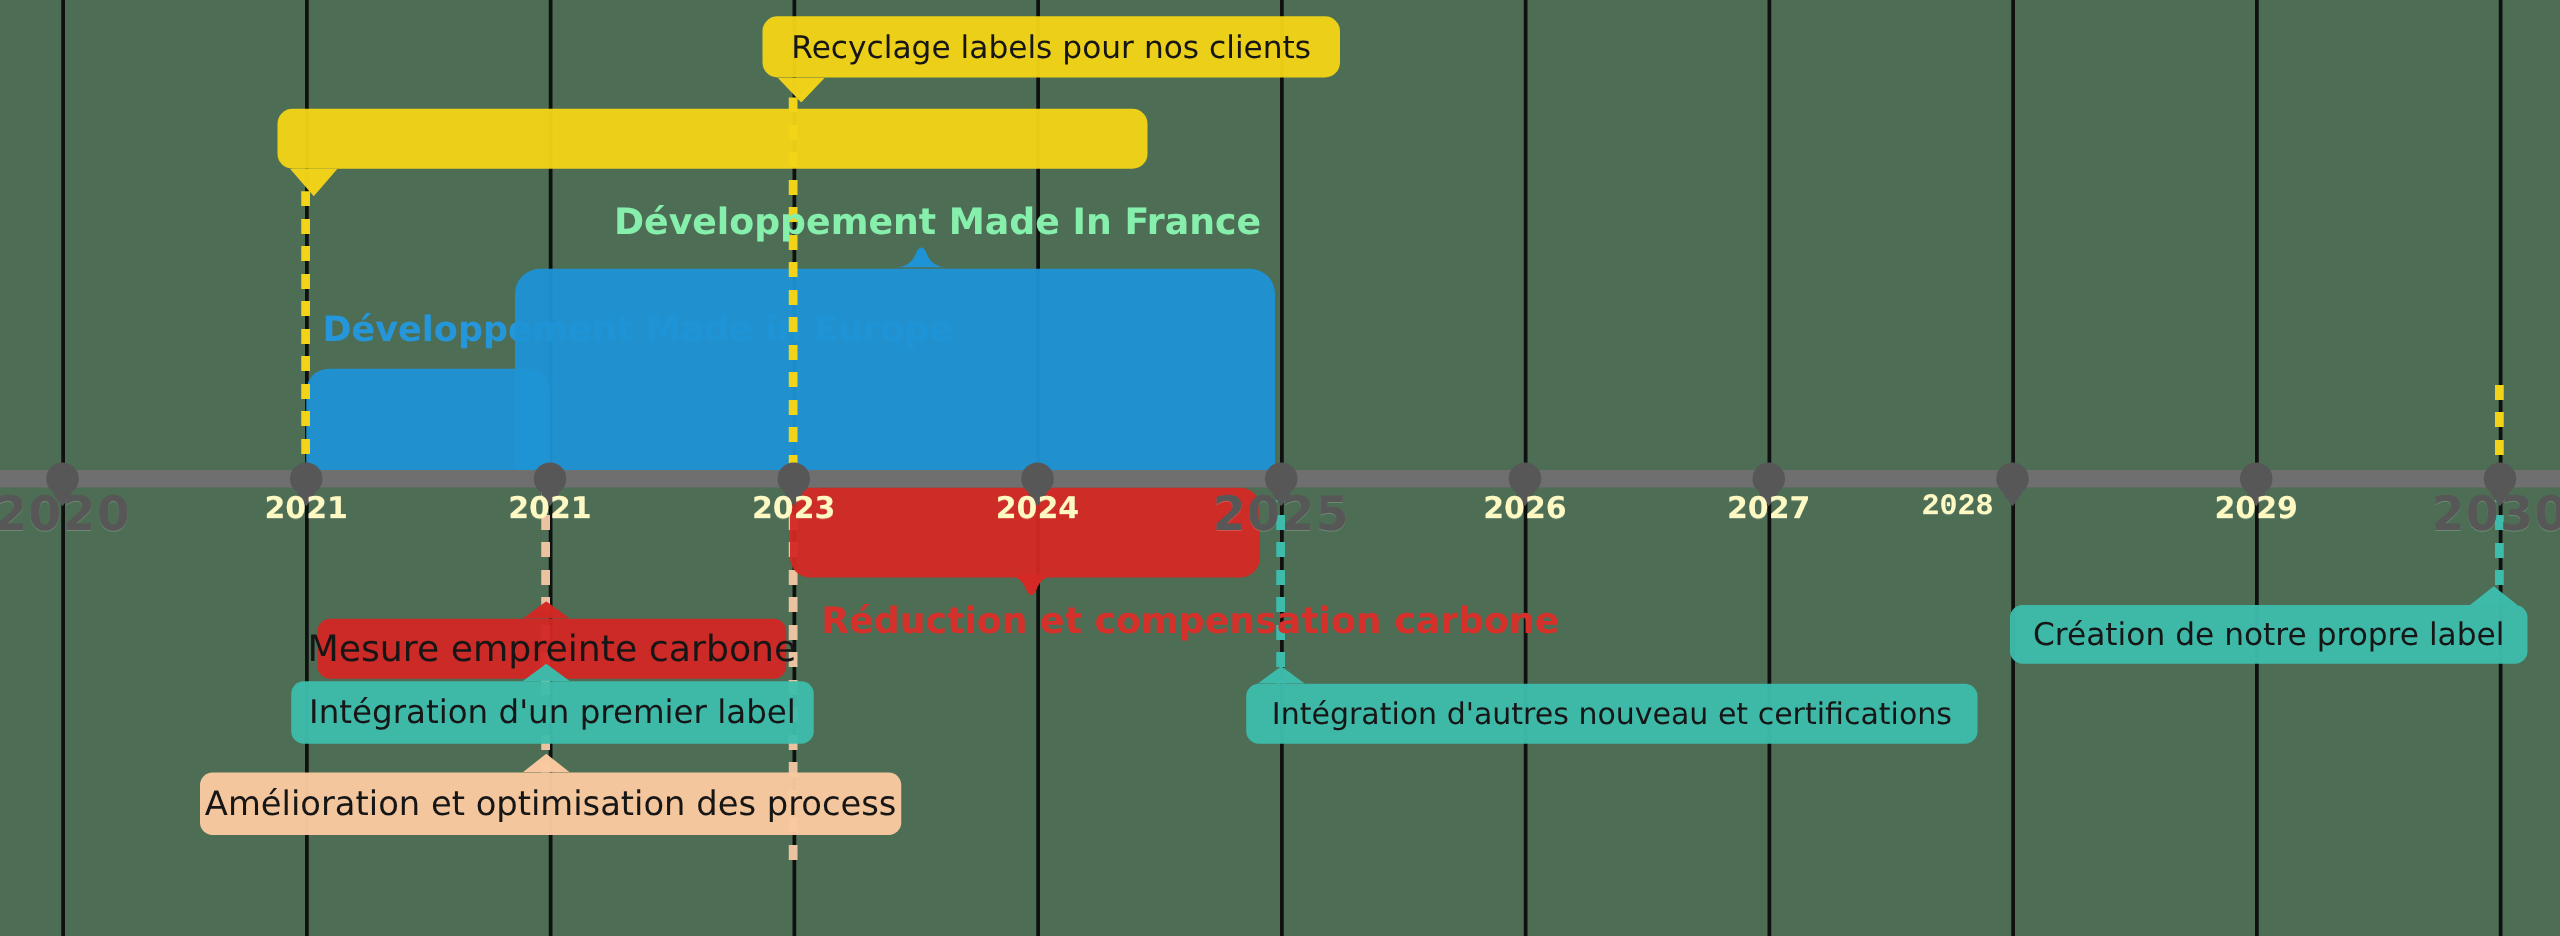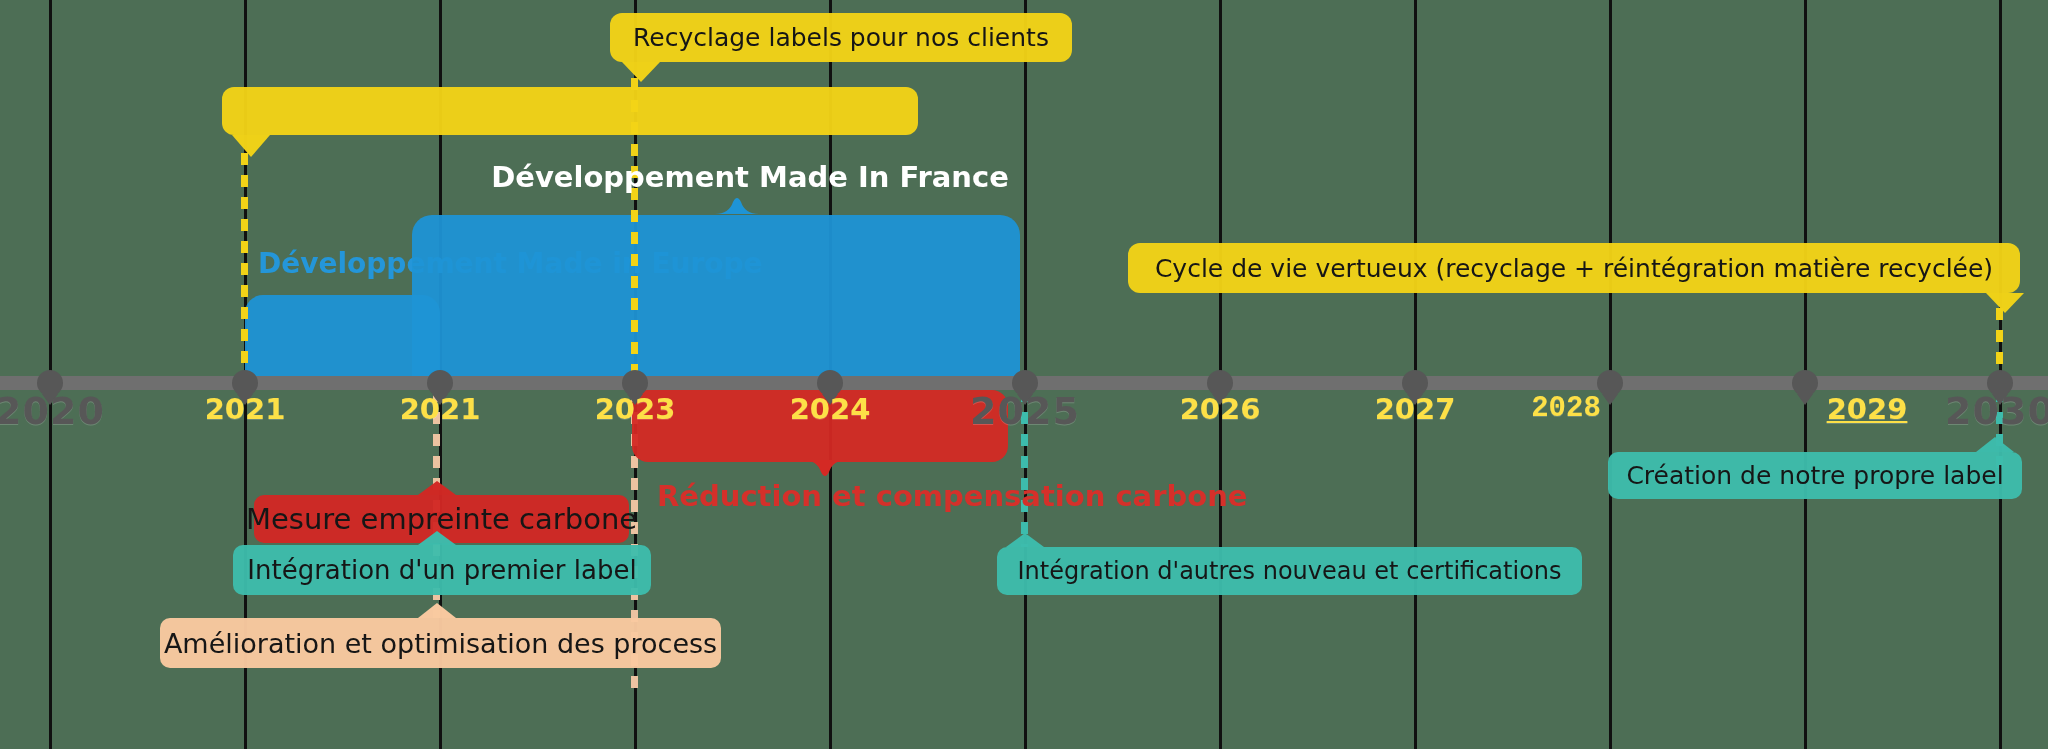--- a/index.html
+++ b/index.html
@@ -4,42 +4,42 @@
 <style>
   html,body{margin:0;padding:0;}
   body{font-family:"DejaVu Sans","Liberation Sans",sans-serif;}
   .stage{position:relative;width:2048px;height:749px;background:#4D6E55;overflow:hidden;}
 
   
   .gridline{position:absolute;top:0;bottom:0;width:3px;background:#101010;z-index:1;}
   .axis-line{position:absolute;left:0;top:376px;width:2048px;height:14px;background:#6F6F6F;z-index:7;}
   .tick-dot{position:absolute;top:370px;width:26px;height:26px;border-radius:50%;background:#575757;z-index:8;}
   .tick-tail{position:absolute;top:394px;width:16px;height:11px;background:#575757;clip-path:polygon(0 0,100% 0,50% 100%);z-index:8;}
-  .year-label{position:absolute;top:392px;width:160px;text-align:center;font-weight:bold;font-size:29px;color:#fde047;z-index:9;text-shadow:0 1px 0 rgba(255,255,255,.18);}
+  .year-label{position:absolute;top:392px;width:160px;text-align:center;font-weight:bold;font-size:24px;color:#fef9c3;z-index:9;text-shadow:0 1px 0 rgba(255,255,255,.18);}
   .year-label.big{font-size:38px;top:389px;color:#575757;letter-spacing:1px;}
 
   
   .vdash{position:absolute;width:7px;z-index:2;}
   .vdash.yellow{background:repeating-linear-gradient(180deg,#F2D317 0 12px,transparent 12px 22px);z-index:6;}
   .vdash.peach{background:repeating-linear-gradient(180deg,#ECC3A1 0 12px,transparent 12px 22px);}
   .vdash.teal{background:repeating-linear-gradient(180deg,#3DBCAC 0 12px,transparent 12px 22px);}
   #dash-2021-y{left:241px;top:153px;height:223px;}
   #dash-2023-y{left:631px;top:78px;height:298px;}
   #dash-2030-y{left:1996px;top:308px;height:68px;}
   #dash-2022-p{left:433px;top:390px;height:228px;}
   #dash-2023-p{left:631px;top:390px;height:300px;}
   #dash-2025-t{left:1021px;top:390px;height:157px;}
   #dash-2030-t{left:1996px;top:390px;height:78px;}
 
   
   .bar-blue{position:absolute;background:rgba(30,148,214,.94);}
   #bar-europe{left:245px;top:295px;width:195px;height:84px;border-radius:18px 18px 0 0;z-index:3;}
   #bar-france{left:412px;top:215px;width:608px;height:164px;border-radius:20px 20px 0 0;z-index:5;}
   #label-europe{position:absolute;left:258px;top:247px;font-weight:bold;font-size:28px;color:#2496D9;white-space:nowrap;z-index:4;}
-  #label-france{position:absolute;left:750px;top:160px;transform:translateX(-50%);font-weight:bold;font-size:29px;color:#ffffff;white-space:nowrap;z-index:9;}
+  #label-france{position:absolute;left:750px;top:160px;transform:translateX(-50%);font-weight:bold;font-size:29px;color:#86efac;white-space:nowrap;z-index:9;}
   #brace-france{position:absolute;left:715px;top:194px;z-index:6;}
 
   
   #bar-carbone{position:absolute;left:632px;top:390px;width:376px;height:72px;border-radius:16px;background:rgba(212,41,36,.95);z-index:5;}
   #brace-carbone{position:absolute;left:803px;top:460px;z-index:6;}
   #label-reduction{position:absolute;left:657px;top:479px;font-weight:bold;font-size:29px;color:#D5302A;white-space:nowrap;z-index:9;}
 
   
   .callout{position:absolute;display:flex;align-items:center;justify-content:center;color:#161616;white-space:nowrap;z-index:10;}
   .callout .ptr{position:absolute;}
@@ -59,21 +59,21 @@
   .redbox .ptr{background:rgba(209,40,36,.98);}
   #box-mesure{left:254px;top:467px;width:375px;height:48px;font-size:29px;}
   #box-mesure .ptr{left:164px;top:-14px;width:38px;height:14px;}
 
   .tealbox{background:rgba(61,188,172,.96);border-radius:10px;}
   .tealbox .ptr{background:rgba(61,188,172,.98);}
   #box-int1{left:233px;top:545px;width:418px;height:50px;font-size:26px;}
   #box-int1 .ptr{left:185px;top:-14px;width:38px;height:14px;}
   #box-int2{left:997px;top:547px;width:585px;height:48px;font-size:24px;}
   #box-int2 .ptr{left:9px;top:-14px;width:38px;height:14px;}
-  #box-creation{left:1608px;top:452px;width:414px;height:47px;font-size:25px;}
+  #box-creation{left:1608px;top:484px;width:414px;height:47px;font-size:25px;}
   #box-creation .ptr{left:368px;top:-15px;width:38px;height:15px;}
 
   .peachbox{background:rgba(249,201,160,.97);border-radius:10px;}
   .peachbox .ptr{background:rgba(249,201,160,.99);}
   #box-amel{left:160px;top:618px;width:561px;height:50px;font-size:27px;}
   #box-amel .ptr{left:258px;top:-15px;width:38px;height:15px;}
   #box-reprise{left:610px;top:690px;width:702px;height:48px;font-size:27px;}
   #box-reprise .ptr{left:6px;top:-15px;width:38px;height:15px;}
 </style>
 </head>
@@ -114,21 +114,21 @@
       <div class="tick-dot" style="left: 1402px;"></div>
       <div class="tick-tail" style="left: 1407px;"></div>
       <div class="year-label" style="left: 1335px;">2027</div>
       <div class="gridline" style="left: 1609px;"></div>
       <div class="tick-dot" style="left: 1597px;"></div>
       <div class="tick-tail" style="left: 1602px;"></div>
       <div class="year-label" style="left: 1486px; font-family: Liberation Mono, monospace;">2028</div>
       <div class="gridline" style="left: 1804px;"></div>
       <div class="tick-dot" style="left: 1792px;"></div>
       <div class="tick-tail" style="left: 1797px;"></div>
-      <div class="year-label" style="left: 1787px; text-decoration: underline;">2029</div>
+      <div class="year-label" style="left: 1725px;">2029</div>
       <div class="gridline" style="left: 1999px;"></div>
       <div class="tick-dot" style="left: 1987px;"></div>
       <div class="tick-tail" style="left: 1992px;"></div>
       <div class="year-label big" style="left: 1920px;">2030</div>
     </div>
 
   <div class="vdash yellow" id="dash-2021-y"></div>
   <div class="vdash yellow" id="dash-2023-y"></div>
   <div class="vdash yellow" id="dash-2030-y"></div>
   <div class="vdash peach" id="dash-2022-p"></div>
@@ -152,24 +152,20 @@
 
   <div class="axis-line"></div>
 
   <div class="callout yellowbox" id="callout-recyclage">
     <span>Recyclage labels pour nos clients</span>
     <div class="ptr ptr-down"></div>
   </div>
   <div class="callout yellowbox" id="callout-trac">
     <div class="ptr ptr-down"></div>
   </div>
-  <div class="callout yellowbox" id="callout-cycle">
-    <span>Cycle de vie vertueux (recyclage + réintégration matière recyclée)</span>
-    <div class="ptr ptr-down"></div>
-  </div>
 
   <div class="callout redbox" id="box-mesure">
     <span>Mesure empreinte carbone</span>
     <div class="ptr ptr-up"></div>
   </div>
   <div class="callout tealbox" id="box-int1">
     <span>Intégration d'un premier label</span>
     <div class="ptr ptr-up"></div>
   </div>
   <div class="callout peachbox" id="box-amel">

